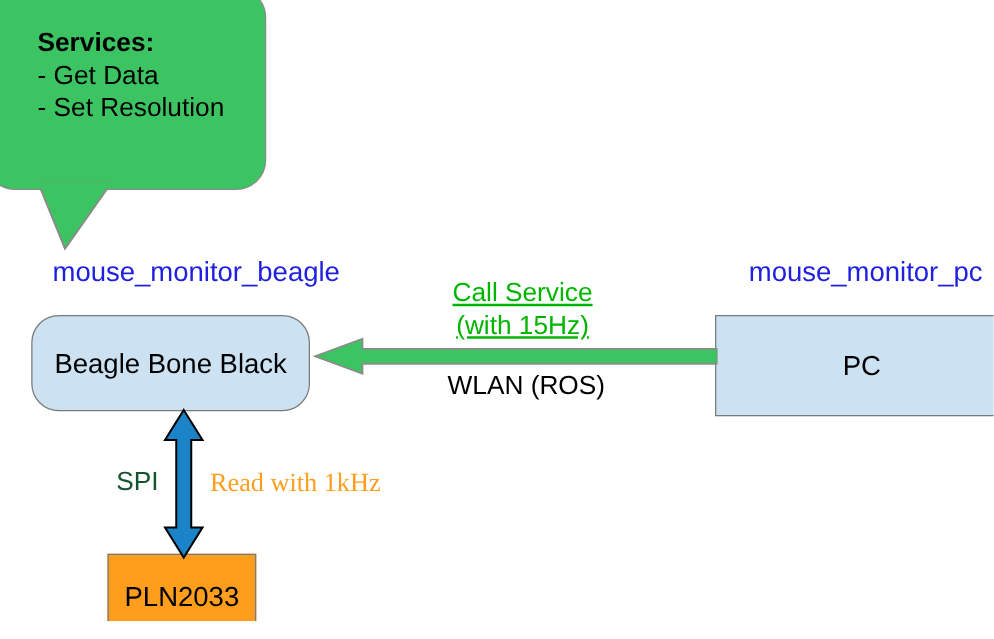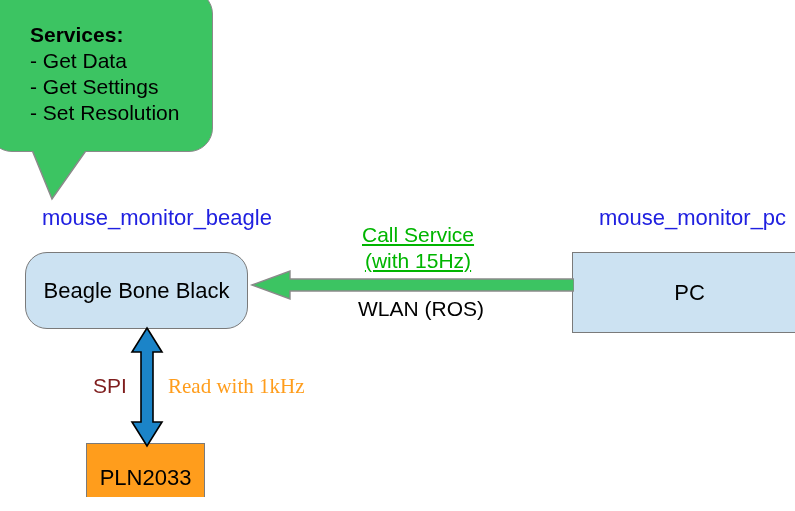--- a/index.html
+++ b/index.html
@@ -128,21 +128,21 @@
     text-decoration: underline;
   }
   .label-wlan {
     left: 358px;
     top: 296px;
     color: #000000;
   }
   .label-spi {
     left: 93px;
     top: 373px;
-    color: #7f1d1d;
+    color: #14532d;
   }
   .label-read-khz {
     left: 168px;
     top: 373px;
     color: #ff9d1c;
     font-family: Liberation Serif, serif;
   }
 </style>
 </head>
 <body>
@@ -150,21 +150,20 @@
 <div id="canvas">
 
   <div class="callout-bubble"></div>
   <svg class="callout-tail" viewBox="0 0 80 56">
     <polygon points="8,0 68,0 30,54" fill="#3cc462" stroke="#8a8a8a" stroke-width="1.5"></polygon>
     <rect x="6" y="0" width="64" height="6" fill="#3cc462"></rect>
   </svg>
   <div class="callout-text">
     <div class="callout-title">Services:</div>
     <div>- Get Data</div>
-    <div>- Get Settings</div>
     <div>- Set Resolution</div>
   </div>
 
   <div class="node-label label-beagle">mouse_monitor_beagle</div>
   <div class="node-label label-pc">mouse_monitor_pc</div>
 
   <div class="box box-beagle">Beagle Bone Black</div>
   <div class="box box-pc">PC</div>
   <div class="box box-pln">PLN2033</div>
 

